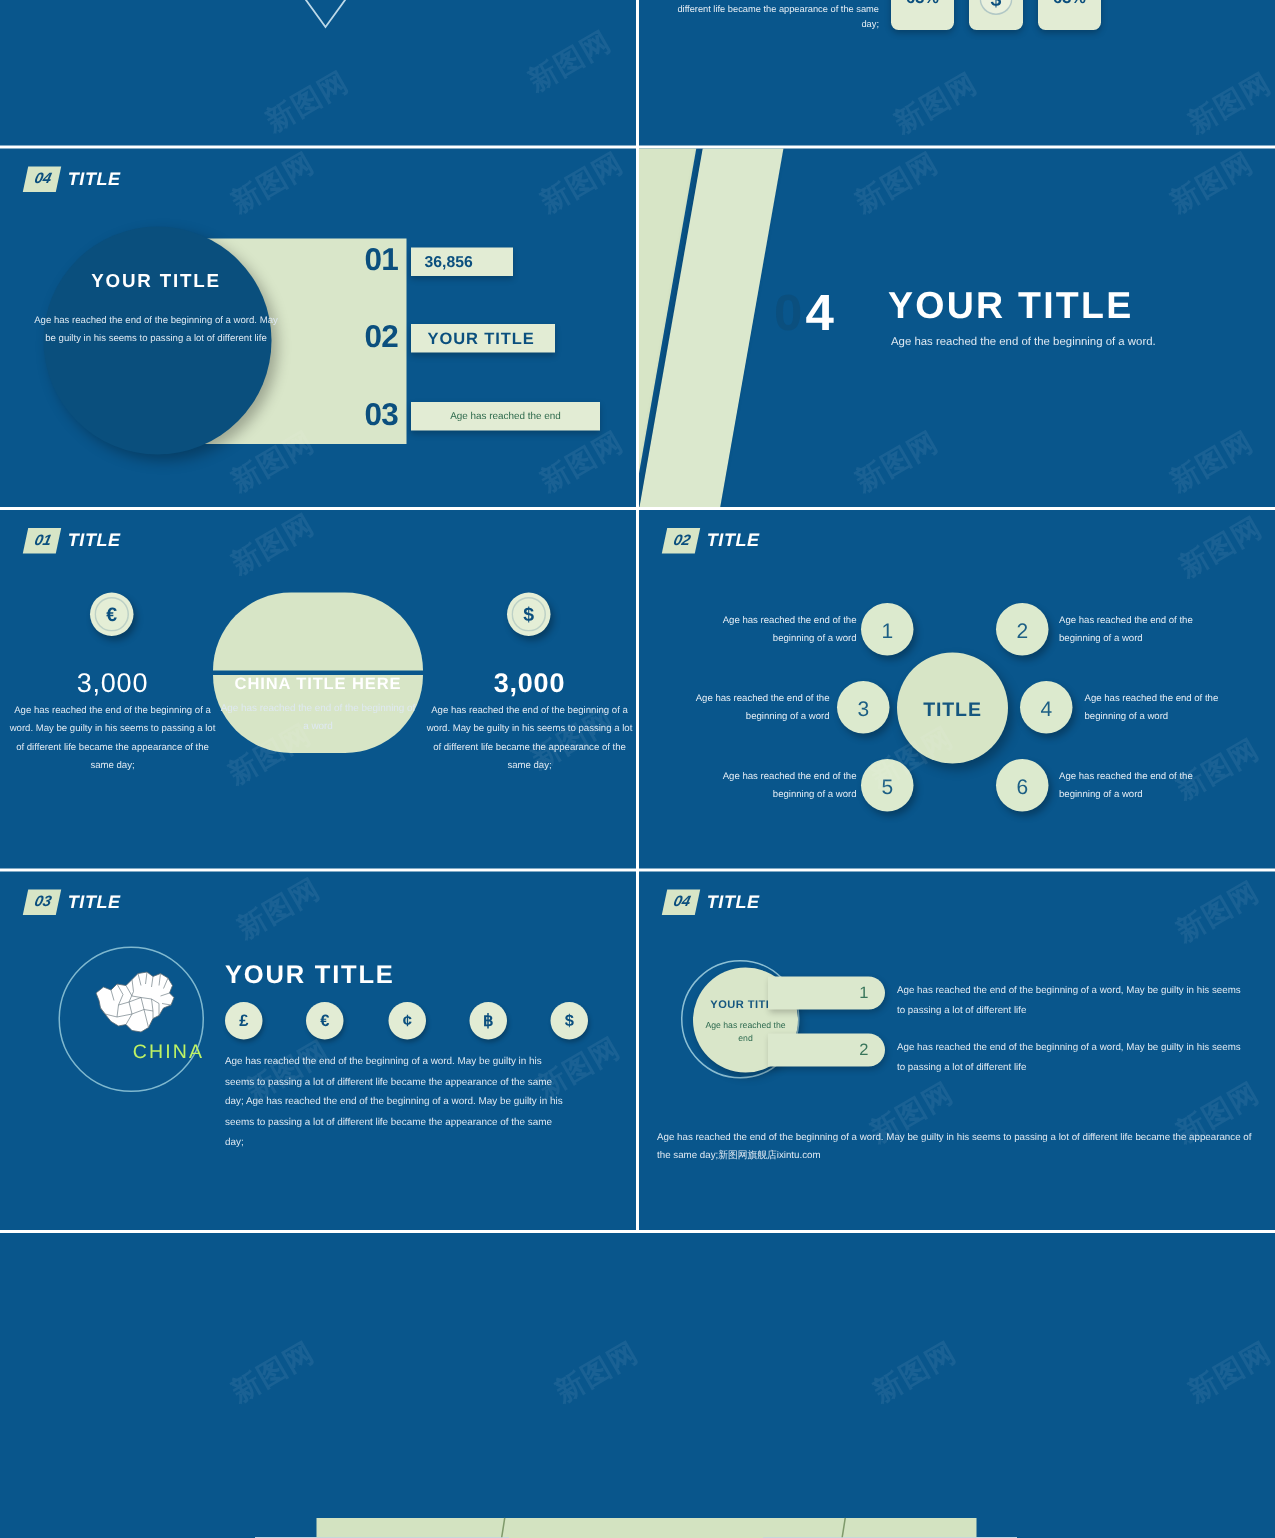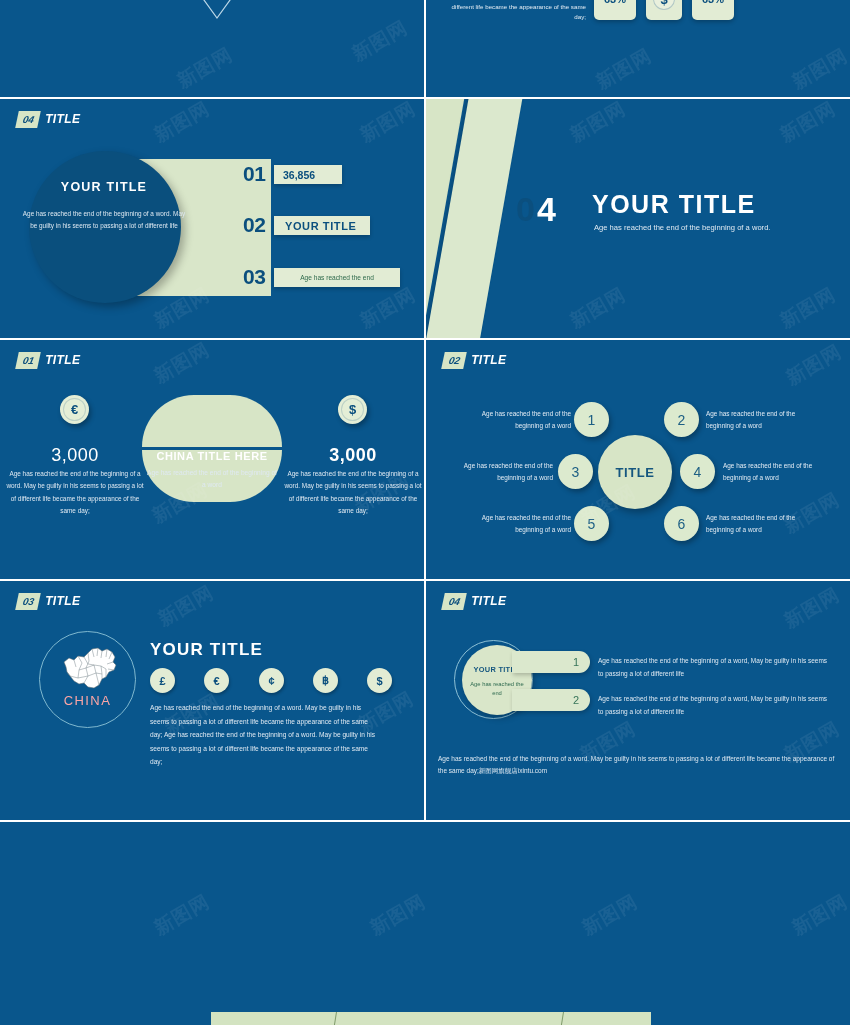--- a/index.html
+++ b/index.html
@@ -178,22 +178,22 @@
     position:absolute; color:#e3ecf4; font-size:6.4px; line-height:1.8; width:105px;
   }
 
   
   #s7 { left:0; top:581px; width:424px; height:239px; }
   #s7 .ring {
     position:absolute; left:39px; top:50px; width:97px; height:97px;
     border-radius:50%; border:1.2px solid #7fb8cf;
   }
   #s7 .chinaword {
-    position:absolute; left:39px; top:112px; width:97px; text-align:center;
-    color:#fca5a5; font-size:13px; letter-spacing:1.4px;
+    position:absolute; left:39px; top:112px; width:97px; text-align:right;
+    color:#bef264; font-size:13px; letter-spacing:1.4px;
   }
   #s7 .mapwrap { position:absolute; left:58px; top:64px; width:62px; height:48px; }
   #s7 .s7title {
     position:absolute; left:150px; top:59px; color:#ffffff;
     font-size:17px; font-weight:bold; letter-spacing:1.2px;
   }
   #s7 .curcoin {
     position:absolute; top:87px; width:25px; height:25px; border-radius:50%;
     background:#e2ecd4; box-shadow:1px 2px 3px rgba(0,0,0,0.25);
     display:flex; align-items:center; justify-content:center;

